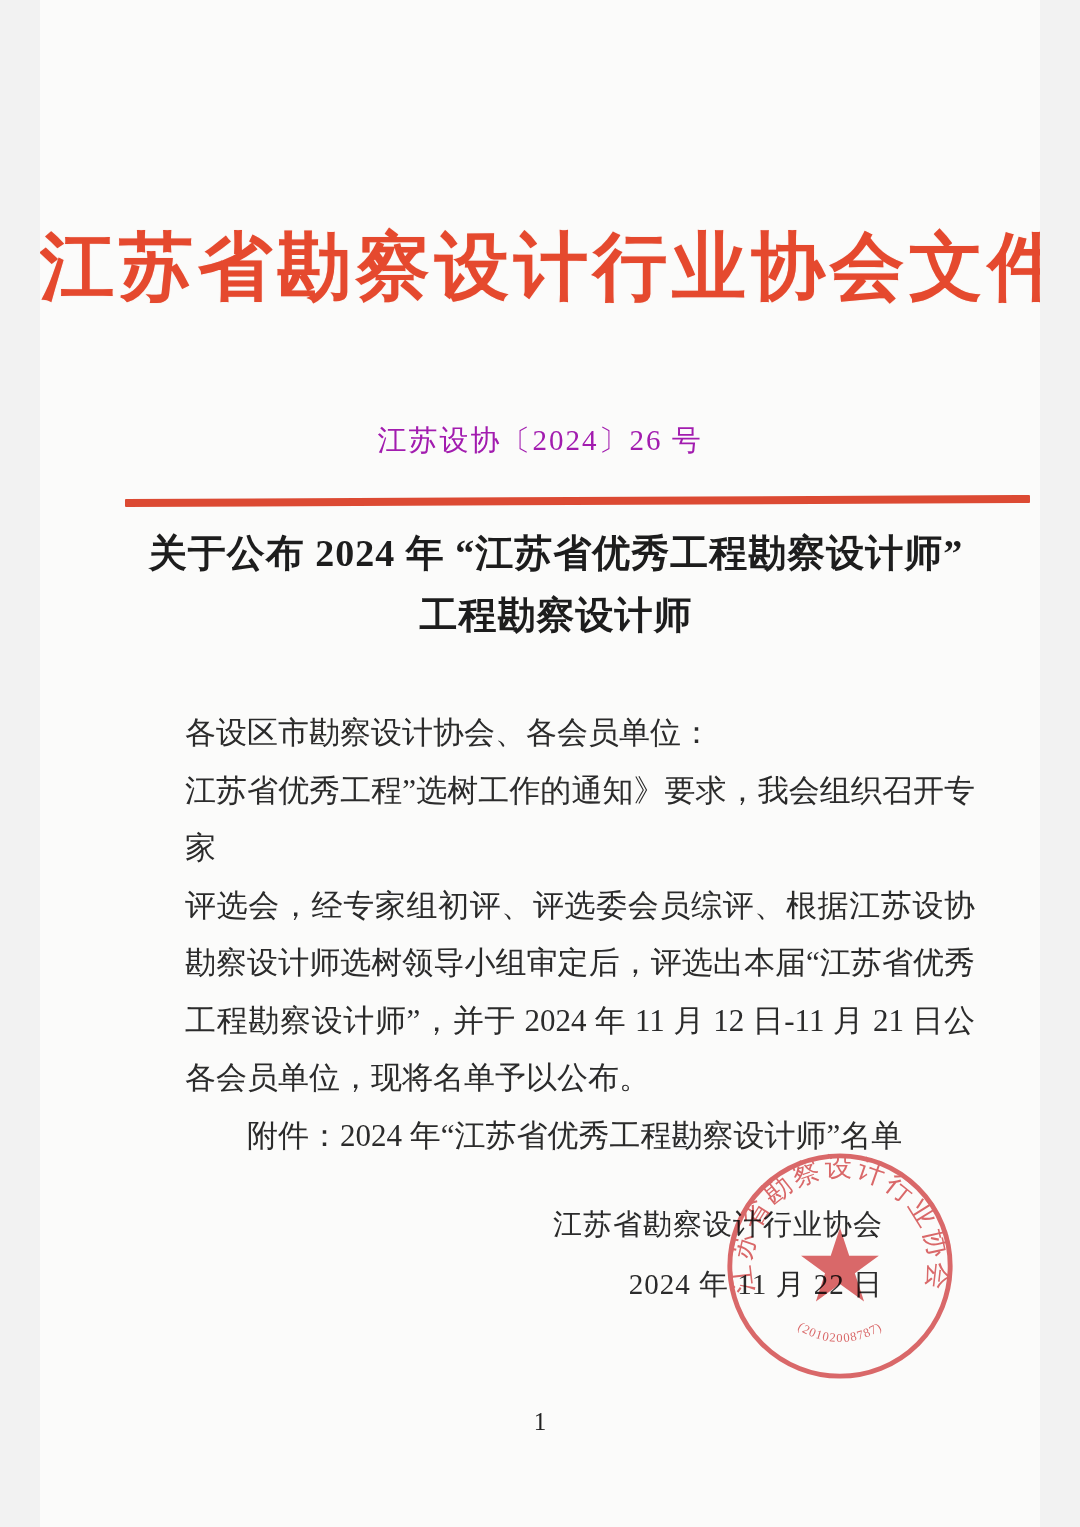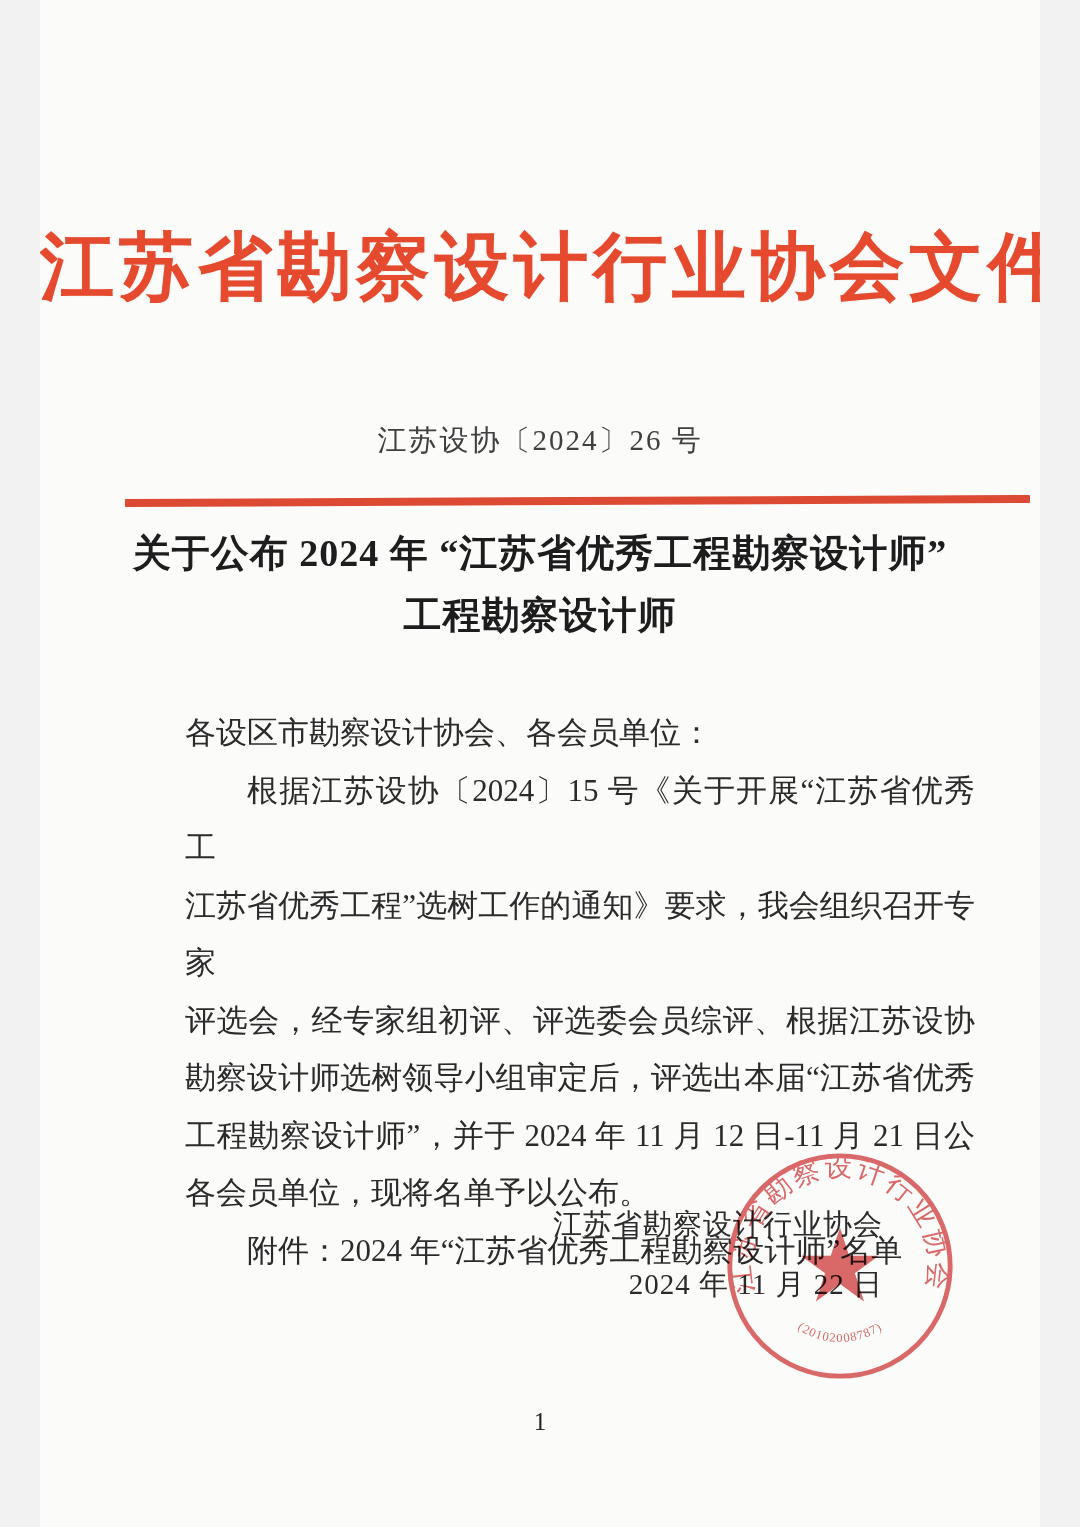--- a/index.html
+++ b/index.html
@@ -30,37 +30,37 @@
     white-space: nowrap;
     text-shadow: 0 0 1px rgba(229, 73, 46, 0.35);
   }
   .doc-number {
     position: absolute;
     top: 421px;
     left: 0;
     width: 100%;
     text-align: center;
     font-size: 29px;
-    color: #404040;
+    color: #a21caf;
     letter-spacing: 2px;
   }
   .red-line {
     position: absolute;
     top: 497px;
     left: 85px;
     width: 905px;
     height: 8px;
     background: #dc4a33;
     transform: rotate(-0.25deg);
     border-radius: 1px;
   }
   .notice-title {
     position: absolute;
     top: 522px;
-    left: 0;
+    left: 16px;
     width: 100%;
     text-align: center;
     font-size: 38px;
     font-weight: 700;
     line-height: 62px;
     color: #1d1d1d;
     letter-spacing: 1px;
   }
   .body-text {
     position: absolute;
@@ -126,21 +126,20 @@
 
   <div class="red-line"></div>
 
   <div class="notice-title">
     <div>关于公布 2024 年 “江苏省优秀工程勘察设计师”</div>
     <div>工程勘察设计师</div>
   </div>
 
   <div class="body-text">
     <div class="line">各设区市勘察设计协会、各会员单位：</div>
-    <div class="line indent fill">根据江苏设协〔2024〕15 号《关于开展“江苏省优秀工</div>
     <div class="line fill">江苏省优秀工程”选树工作的通知》要求，我会组织召开专家</div>
     <div class="line fill">评选会，经专家组初评、评选委会员综评、根据江苏设协</div>
     <div class="line fill">勘察设计师选树领导小组审定后，评选出本届“江苏省优秀</div>
     <div class="line fill">工程勘察设计师”，并于 2024 年 11 月 12 日-11 月 21 日公</div>
     <div class="line">各会员单位，现将名单予以公布。</div>
     <div class="line indent">附件：2024 年“江苏省优秀工程勘察设计师”名单</div>
   </div>
 
   <div class="signature">
     <div>江苏省勘察设计行业协会</div>

